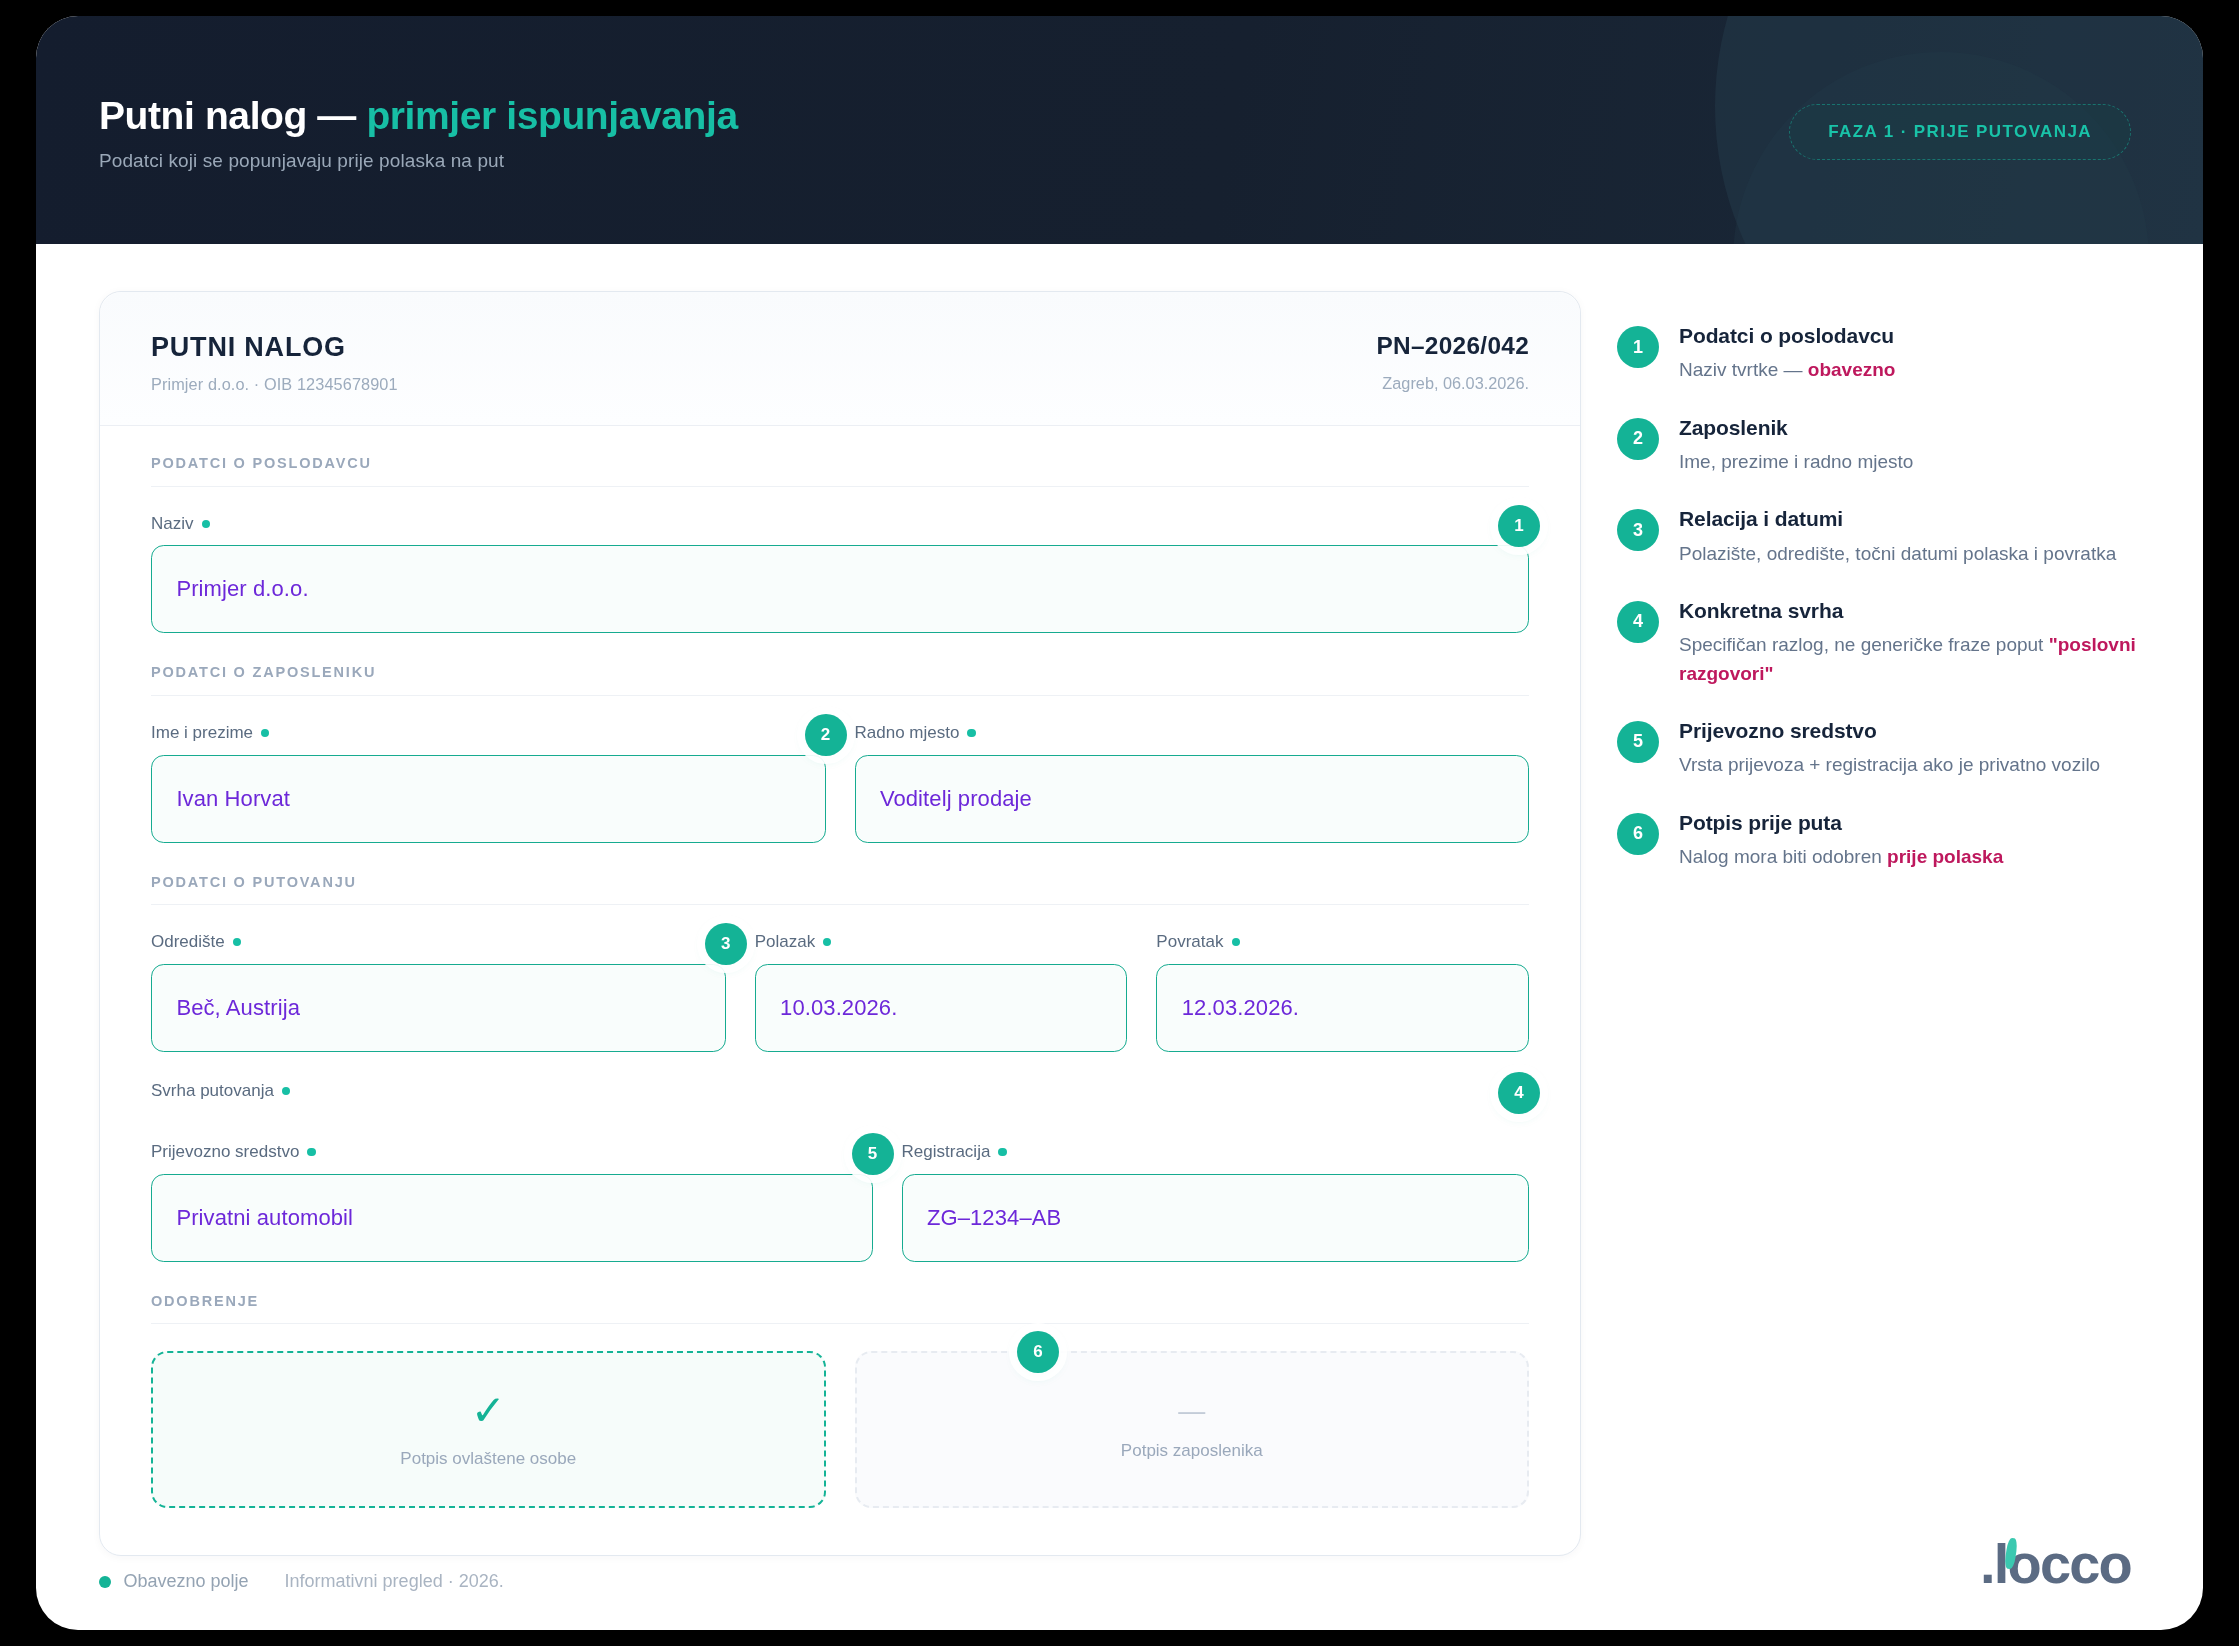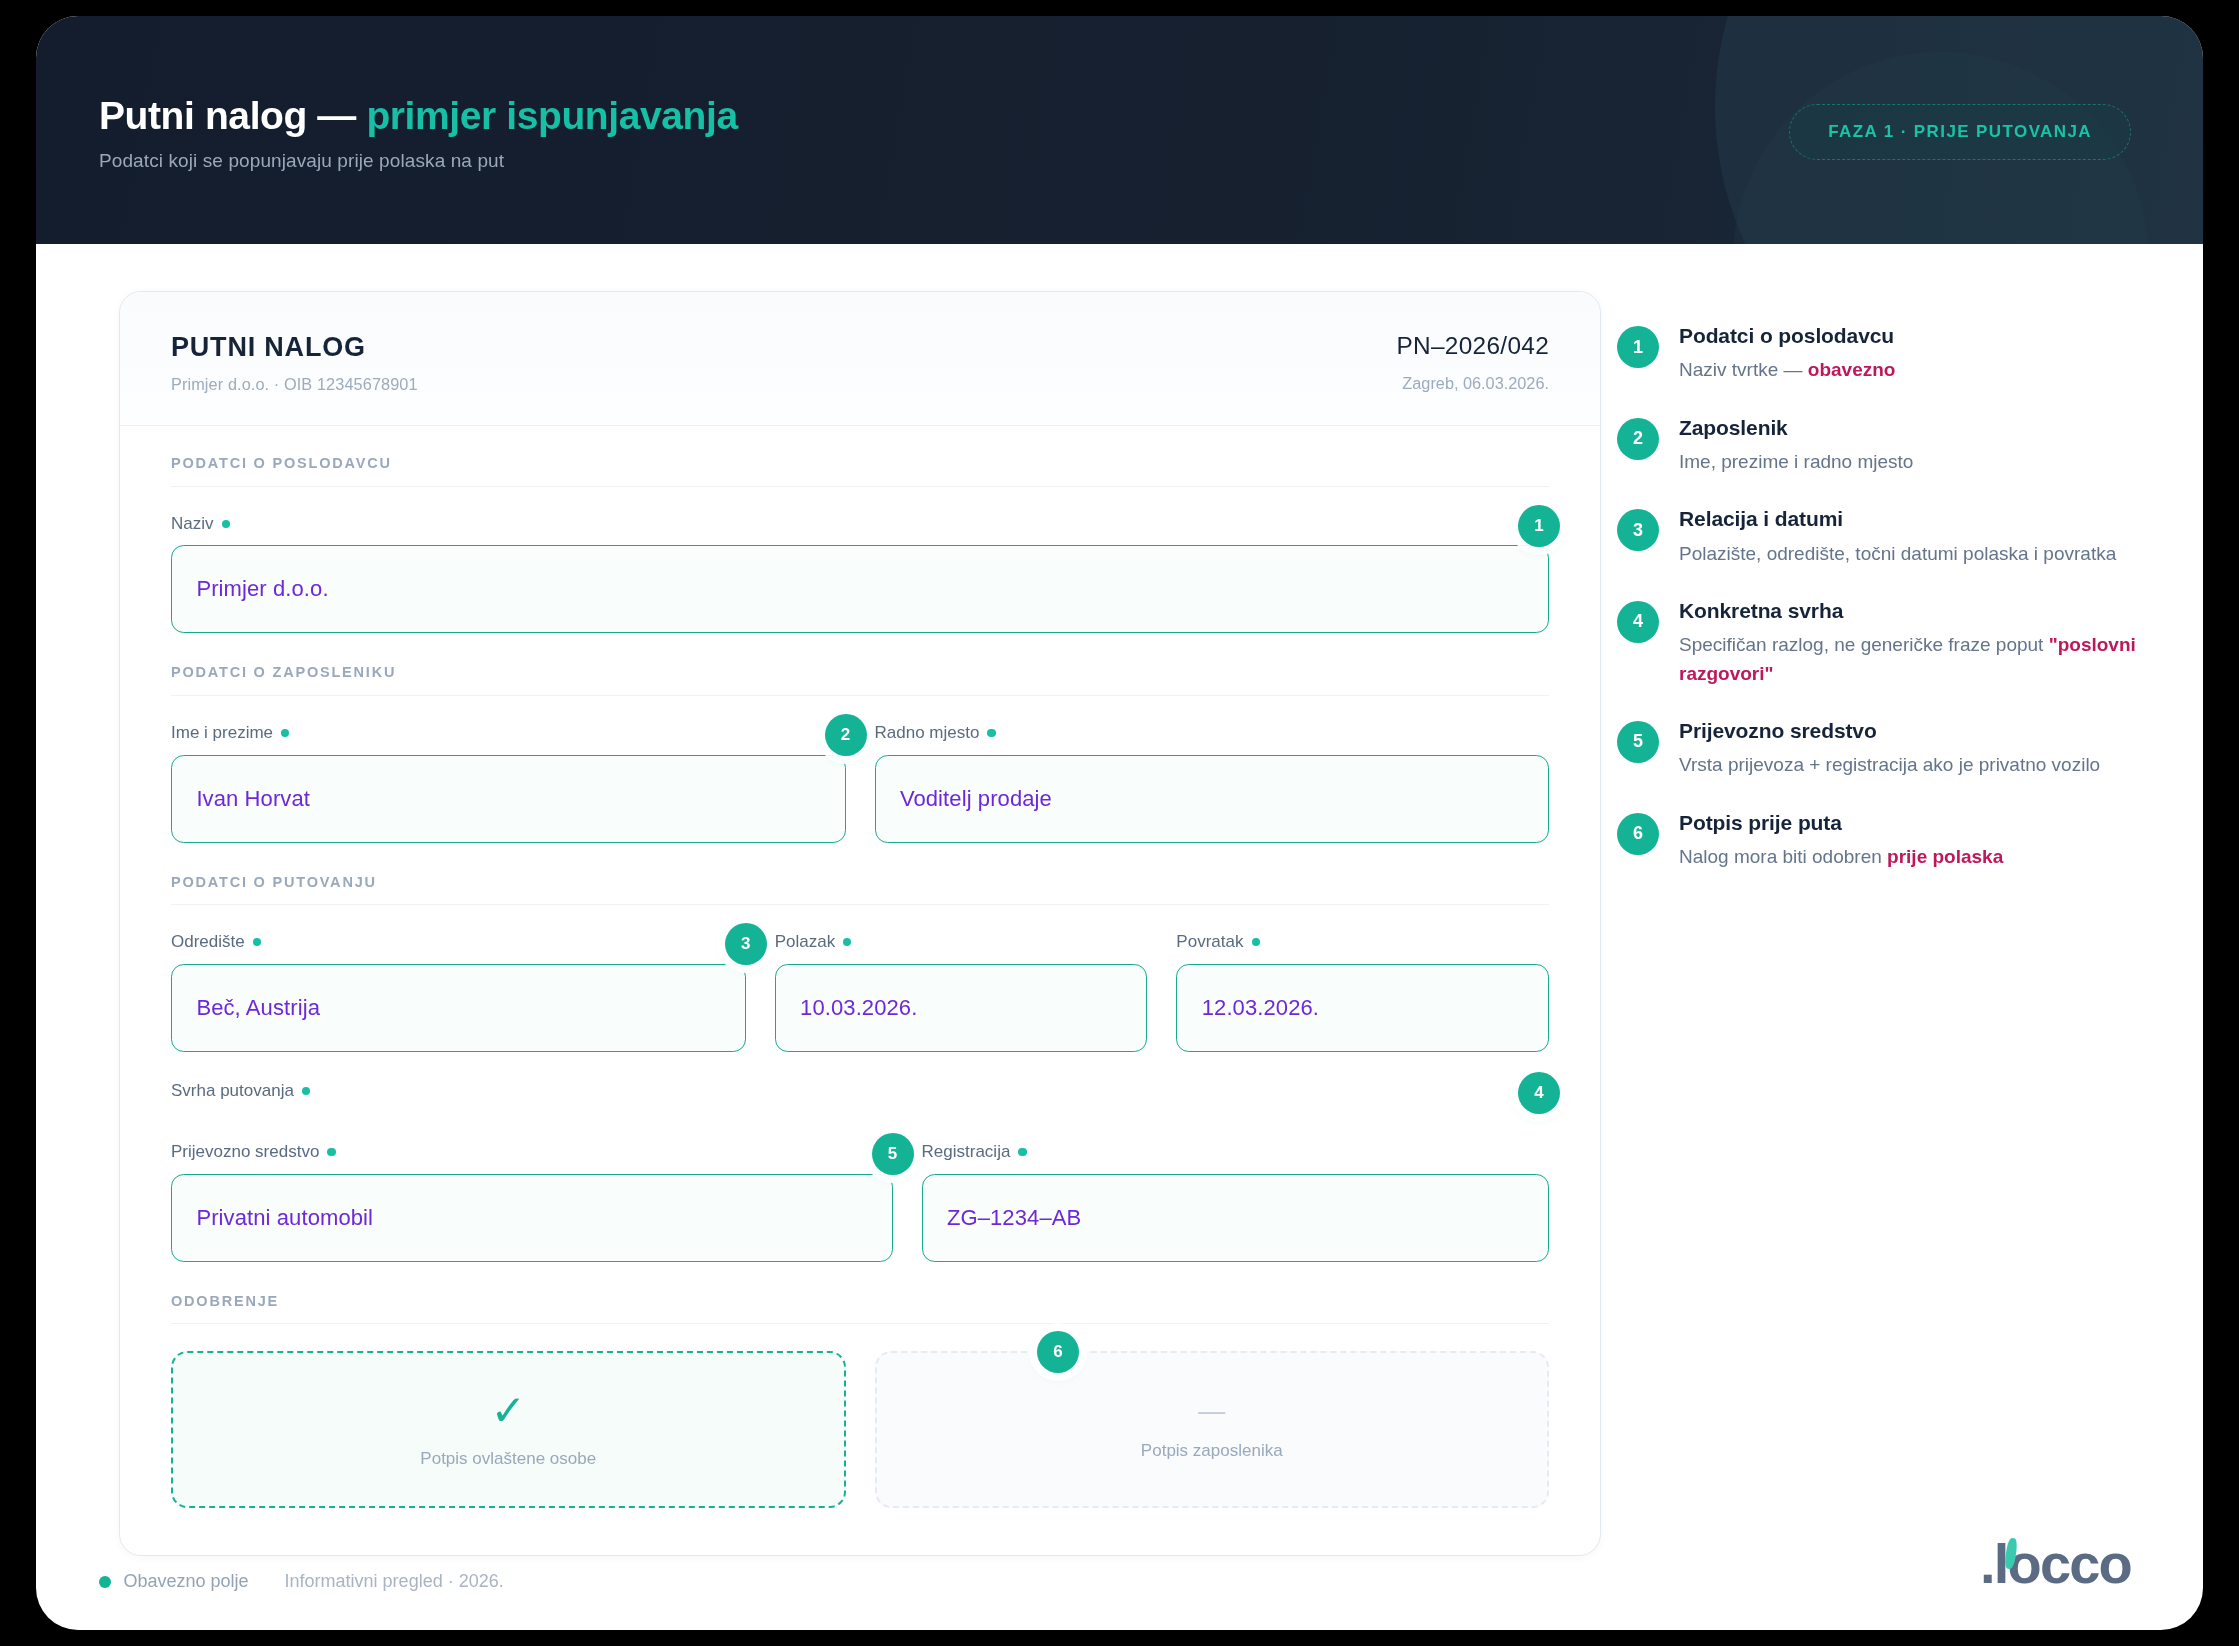--- a/index.html
+++ b/index.html
@@ -108,21 +108,20 @@
   .right-col { flex: 1; padding: 33px 0 0 43px; }
 
   
   .form-card {
     position: relative;
     border: 0.9px solid #e3e9f0;
     border-radius: 22px;
     background: #ffffff;
     box-shadow: 0 1.8px 9px rgba(25,40,65,.035);
     width: 1482px;
-    margin-left: 20px;
   }
 
   .form-card-head {
     display: flex;
     align-items: flex-start;
     justify-content: space-between;
     padding: 40px 51px 31px 51px;
     background: linear-gradient(180deg, #f9fbfd 0%, #fdfeff 100%);
     border-bottom: 0.9px solid #eceff4;
     border-radius: 22px 22px 0 0;
@@ -134,21 +133,21 @@
     letter-spacing: 0.8px;
   }
   .doc-sub {
     margin-top: 11.8px;
     font-size: 16.3px;
     color: #9cabbd;
     letter-spacing: 0.1px;
   }
   .doc-num {
     font-size: 24.4px;
-    font-weight: 400;
+    font-weight: 700;
     color: #16243a;
     letter-spacing: 0.3px;
     text-align: center;
   }
   .doc-place {
     margin-top: 13.6px;
     font-size: 16.3px;
     color: #9cabbd;
     text-align: right;
   }

